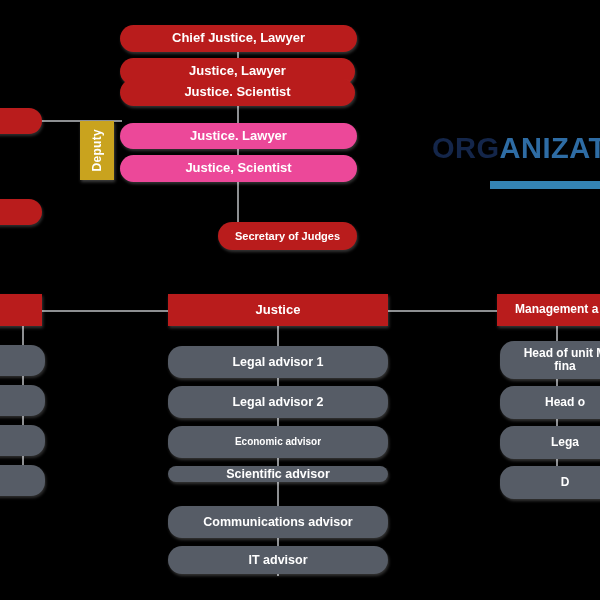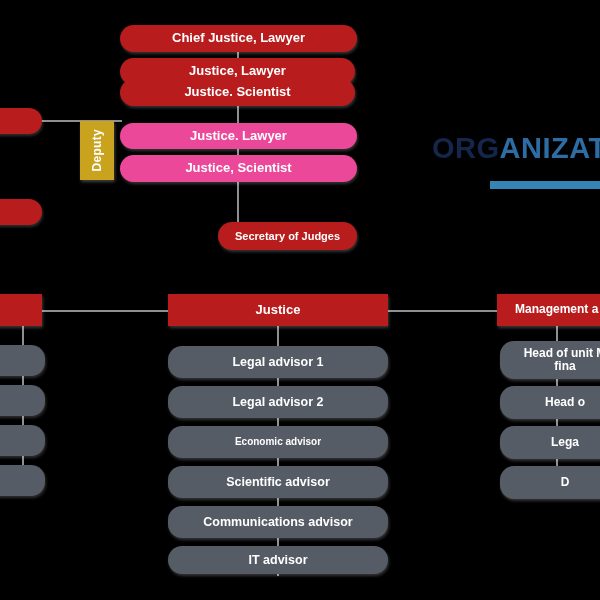--- a/index.html
+++ b/index.html
@@ -172,21 +172,21 @@
 
   <div class="node slate" style="left:168px; top:346px; width:220px; height:32px; font-size:12.5px;">
     <span>Legal advisor 1</span>
   </div>
   <div class="node slate" style="left:168px; top:386px; width:220px; height:32px; font-size:12.5px;">
     <span>Legal advisor 2</span>
   </div>
   <div class="node slate" style="left:168px; top:426px; width:220px; height:32px; font-size:10px;">
     <span>Economic advisor</span>
   </div>
-  <div class="node slate" style="left:168px; top:466px; width:220px; height:32px; font-size:12.5px;">
+  <div class="node slate" style="left:168px; top:466px; width:220px; height:16px; font-size:12.5px;">
     <span>Scientific advisor</span>
   </div>
   <div class="node slate" style="left:168px; top:506px; width:220px; height:32px; font-size:12.5px;">
     <span>Communications advisor</span>
   </div>
   <div class="node slate" style="left:168px; top:546px; width:220px; height:28px; font-size:12.5px;">
     <span>IT advisor</span>
   </div>
 
   <div class="node slate clip-right" style="left:500px; top:341px; width:130px; height:38px; font-size:12px; white-space:pre-line;">

